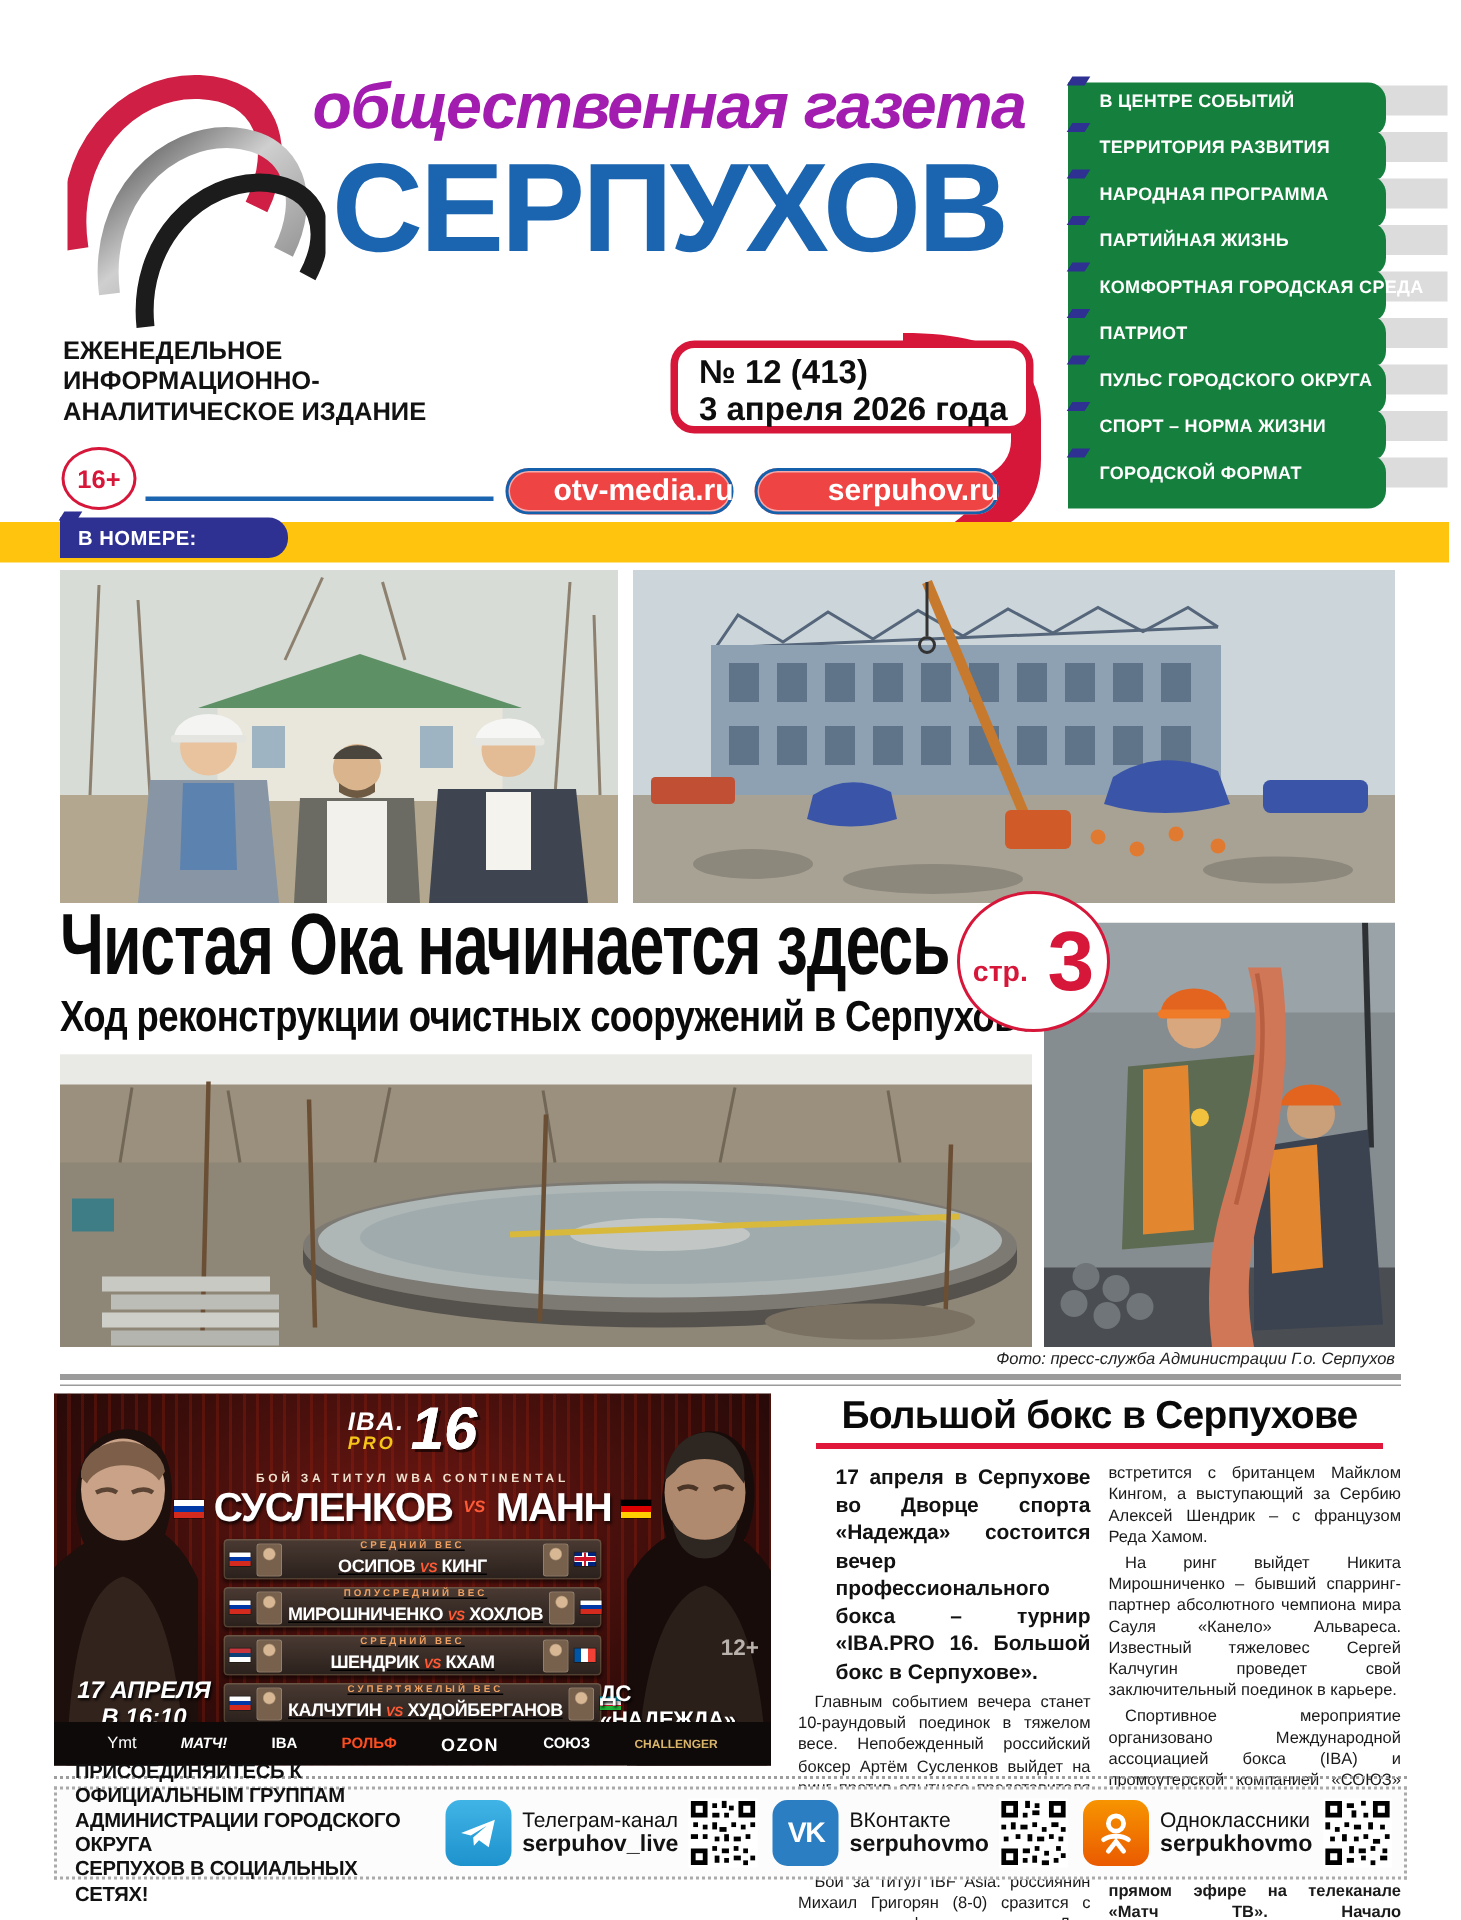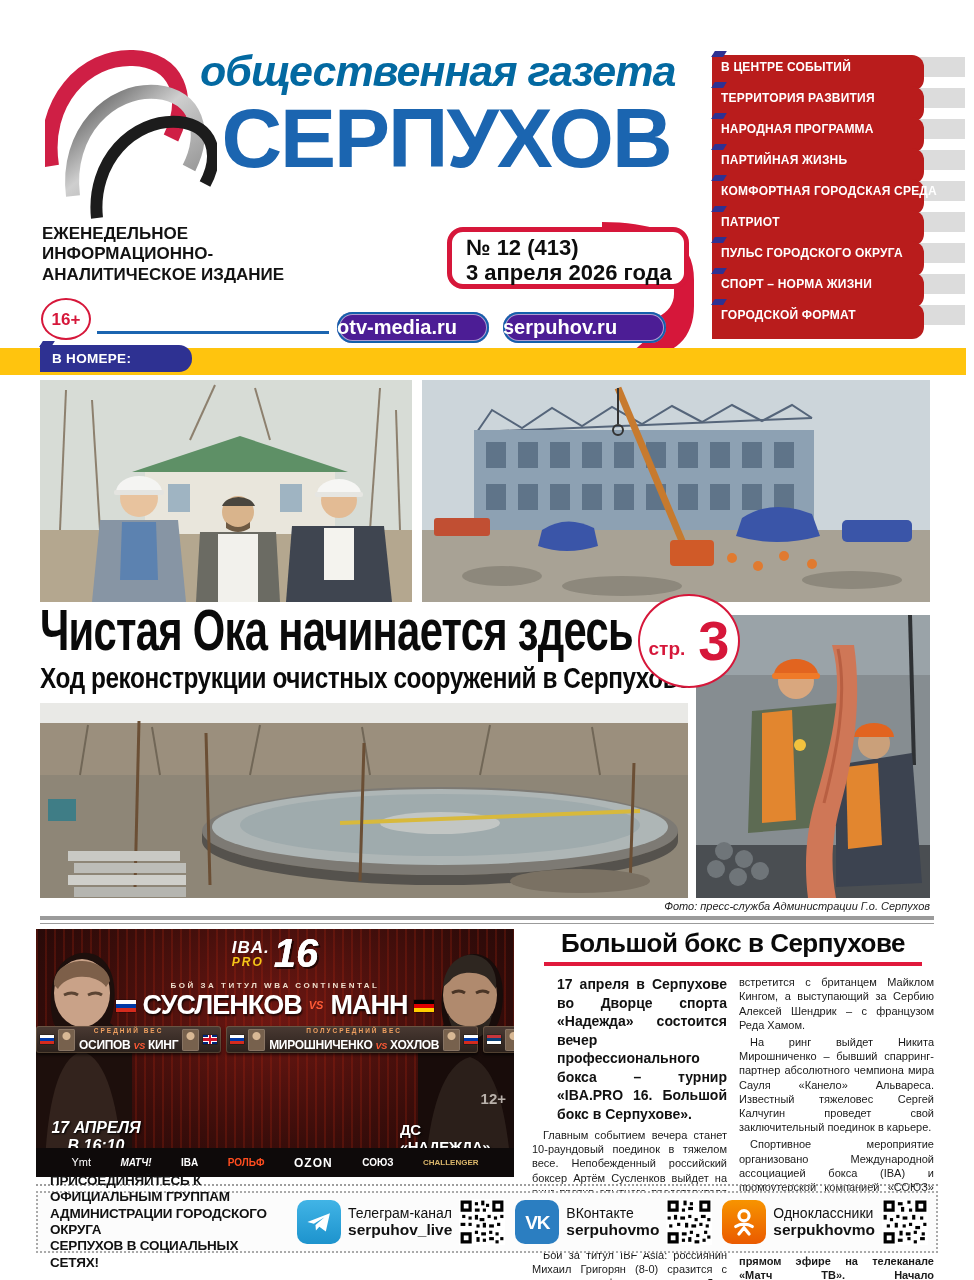--- a/index.html
+++ b/index.html
@@ -2,46 +2,46 @@
 <html><head>
 <meta charset="utf-8">
 <style>
   * { margin:0; padding:0; box-sizing:border-box; }
   html,body { background:#e9e9e9; }
   body { font-family:"Liberation Sans", sans-serif; }
   .page { position:relative; width:974px; height:1280px; background:#ffffff; margin:0 auto; overflow:hidden; }
 
   
   .logo-swoosh { position:absolute; left:45px; top:44px; width:172px; height:178px; }
-  .tagline { position:absolute; left:200px; top:50px; width:492px; text-align:left;
-             font:italic bold 43px/1 "Liberation Sans", sans-serif; color:#0369a1; letter-spacing:-1px; }
+  .tagline { position:absolute; left:200px; top:50px; width:492px; text-align:center;
+             font:italic bold 43px/1 "Liberation Sans", sans-serif; color:#a21caf; letter-spacing:-1px; }
   .masthead-title { position:absolute; left:198px; top:94px; width:496px; text-align:center;
              font:bold 84px/1.05 "Liberation Sans", sans-serif; color:#1b65b0; letter-spacing:-2px; }
   .subtitle { position:absolute; left:42px; top:224px; font:bold 17px/1.2 "Liberation Sans", sans-serif; color:#121212; letter-spacing:0; }
   .issue-hook { position:absolute; left:452px; top:222px; width:250px; height:138px; }
   .issue-box { position:absolute; left:447px; top:227px; width:242px; height:62px; background:#fff;
                border:5px solid #d6173a; border-radius:16px; padding:3px 0 0 14px;
                font:bold 22px/1.15 "Liberation Sans", sans-serif; color:#0d0d0d; }
   .age-badge { position:absolute; left:41px; top:298px; width:50px; height:42px; border:2.5px solid #d6173a;
                border-radius:50%; color:#d6173a; font:bold 17px/1 "Liberation Sans", sans-serif;
                display:flex; align-items:center; justify-content:center; background:#fff; }
   .header-line { position:absolute; left:97px; top:331px; width:232px; height:3px; background:#1b65b0; }
-  .site-pill { position:absolute; top:312px; height:31px; background:#4c1d95; border-radius:16px;
-               color:#fff; font:bold 20px/31px "Liberation Sans", sans-serif; text-align:left;
+  .site-pill { position:absolute; top:312px; height:31px; background:#ef4444; border-radius:16px;
+               color:#fff; font:bold 20px/31px "Liberation Sans", sans-serif; text-align:right;
                box-shadow:inset 0 0 0 2px #1460ab, inset 0 0 0 3px rgba(255,255,255,.55); }
   .site-pill.one { left:337px; width:152px; }
   .site-pill.two { left:503px; width:163px; }
 
   
   .rubric-list { position:absolute; left:712px; top:55px; width:253px; }
   .rubric-row { position:relative; height:24px; margin-bottom:7px; }
   .rubric-gray { position:absolute; left:10px; right:0; top:2px; height:20px; background:#dcdcdc; }
-  .rubric-pill { position:absolute; left:0; top:0; width:212px; height:36px; background:#b91c1c;
+  .rubric-pill { position:absolute; left:0; top:0; width:212px; height:36px; background:#15803d;
                  border-radius:0 12px 12px 0; color:#fff; font:bold 12px/24px "Liberation Sans", sans-serif;
-                 padding-left:9px; letter-spacing:.2px; white-space:nowrap; }
+                 padding-left:21px; letter-spacing:.2px; white-space:nowrap; }
   .rubric-pill::before { content:""; position:absolute; left:1px; top:-4px; width:12px; height:6px;
                  background:#2e3192; transform:skewX(-32deg); }
 
   
   .yellow-bar { position:absolute; left:0; top:348px; width:966px; height:27px; background:#ffc40e; }
   .innumber-pill { position:absolute; left:40px; top:345px; width:152px; height:27px; background:#2e3192;
                  border-radius:0 13px 13px 0; color:#fff; font:bold 13.5px/27px "Liberation Sans", sans-serif;
                  padding-left:12px; letter-spacing:.3px; }
   .innumber-pill::before { content:""; position:absolute; left:1px; top:-4px; width:12px; height:6px;
                  background:#2e3192; transform:skewX(-32deg); }
@@ -99,22 +99,22 @@
   .flag-ru { background:linear-gradient(#fff 0 33%, #0039a6 33% 66%, #d52b1e 66%); }
   .flag-de { background:linear-gradient(#000 0 33%, #dd0000 33% 66%, #ffce00 66%); }
   .flag-rs { background:linear-gradient(#c6363c 0 33%, #0c4076 33% 66%, #fff 66%); }
   .flag-fr { background:linear-gradient(90deg,#0055a4 0 33%, #fff 33% 66%, #ef4135 66%); }
   .flag-uz { background:linear-gradient(#0099b5 0 30%, #ce1126 30% 36%, #fff 36% 62%, #ce1126 62% 68%, #1eb53a 68%); }
   .flag-gb { background:
       linear-gradient(90deg, transparent 0 43%, #cf142b 43% 57%, transparent 57%),
       linear-gradient(transparent 0 36%, #cf142b 36% 64%, transparent 64%),
       linear-gradient(90deg, transparent 0 34%, #fff 34% 66%, transparent 66%),
       linear-gradient(transparent 0 26%, #fff 26% 74%, transparent 74%), #00247d; }
-  .fight-bars { position:absolute; left:0; right:0; top:97px; display:flex; flex-direction:row;
-                align-items:center; gap:5px; }
+  .fight-bars { position:absolute; left:0; right:0; top:97px; display:flex; flex-direction:column;
+                align-items:center; gap:5px;text-decoration:underline; }
   .fight-bar { width:252px; height:27px; background:linear-gradient(#4a3a33,#2a201b);
                border-radius:3px; box-shadow:0 2px 3px rgba(0,0,0,.6), inset 0 0 0 1px rgba(255,210,150,.18);
                display:flex; align-items:center; gap:4px; padding:0 4px; }
   .portrait { width:17px; height:22px; border-radius:2px; flex:none;
               background:radial-gradient(circle at 50% 32%, #d8b894 3.5px, #77614d 4.5px); 
               box-shadow:inset 0 0 0 .5px rgba(255,255,255,.25); }
   .fight-center { flex:1; text-align:center; }
   .fight-weight { color:#f0a060; font:bold 6.5px/8px "Liberation Sans", sans-serif; letter-spacing:2px; }
   .fight-names { color:#fff; font:bold 12px/13px "Liberation Sans", sans-serif; letter-spacing:-.3px; white-space:nowrap; }
   .fight-names .vs { font-size:9px; }

